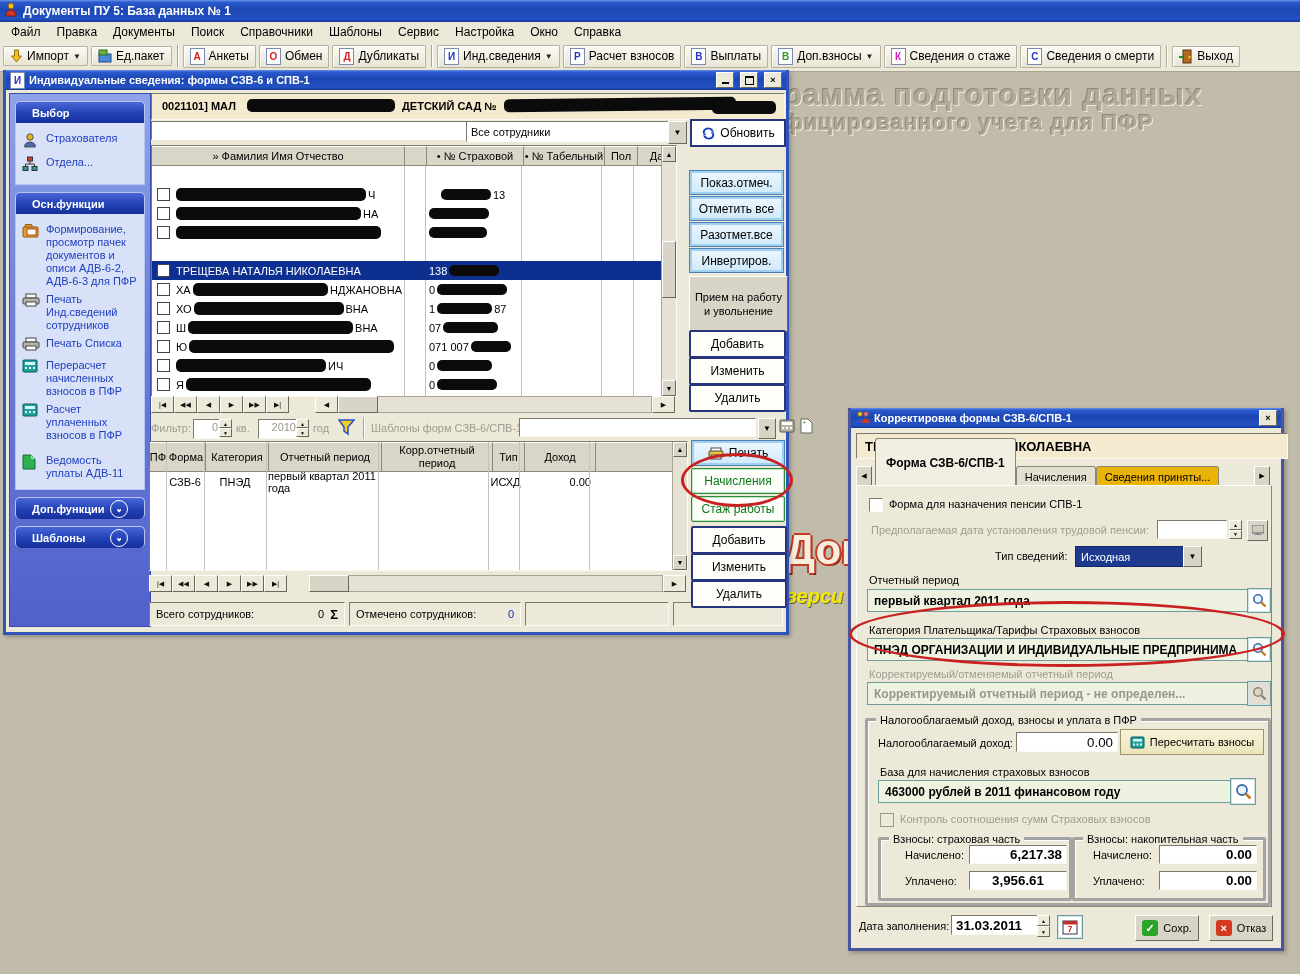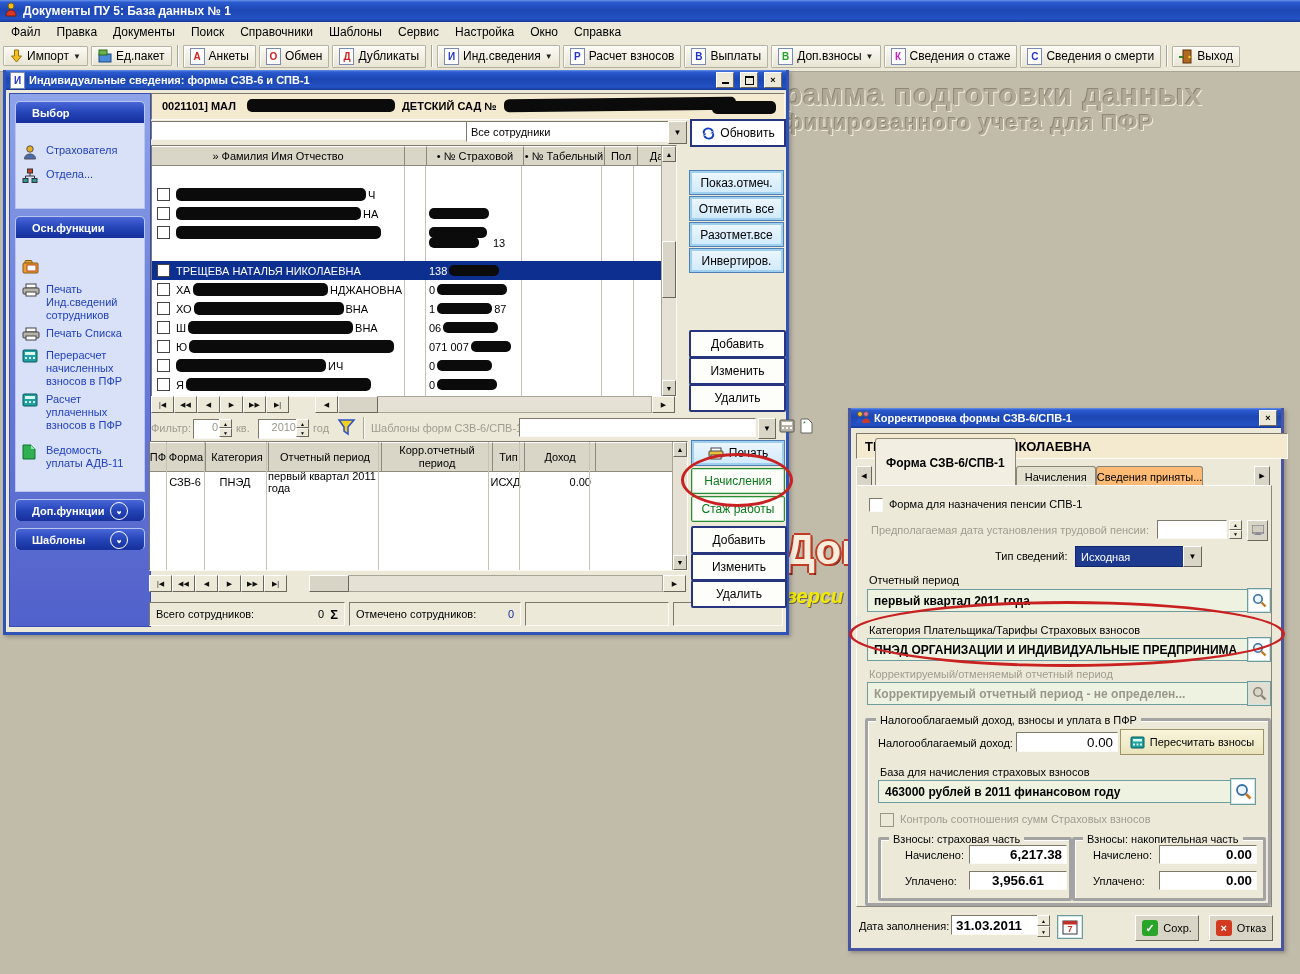--- a/index.html
+++ b/index.html
@@ -28,21 +28,21 @@
   .win{position:absolute;border:3px solid #3053b8;border-top:0;background:#ece9d8;box-shadow:2px 2px 4px rgba(0,0,0,.25)}
   .win-title{height:20px;font-size:11px}
   .wbtn{width:16px;height:14px;background:#ece9d8;border:1px solid;border-color:#fff #6b675a #6b675a #fff;
         display:inline-flex;align-items:center;justify-content:center;font-size:9px;color:#000;font-weight:bold;margin-left:2px}
   
   .sidebar{background:linear-gradient(180deg,#8ea4e9 0%,#6e82da 40%,#5161cb 100%);border:1px solid #3a4eb0}
   .panel{margin:7px 5px 0 5px}
   .panel-h{height:21px;border-radius:5px 5px 0 0;display:flex;align-items:center;justify-content:space-between;
            padding:0 16px;color:#fff;font-weight:bold;font-size:11px;
            background:linear-gradient(180deg,#4a67d8 0%,#2444b8 50%,#16309c 100%);border:1px solid #b9c4ef;border-bottom:0}
-  .panel-b{background:#d9e1f8;border:1px solid #b9c4ef;border-top:0;padding:16px 4px}
+  .panel-b{background:#d9e1f8;border:1px solid #b9c4ef;border-top:0;padding:4px 4px}
   .side-item{display:flex;gap:6px;margin:5px 2px;color:#2040c0;line-height:13px;font-size:11px;cursor:pointer}
   .side-item .ic{flex:0 0 18px}
   .chev{width:16px;height:16px;border:1px solid #fff;border-radius:50%;display:flex;align-items:center;justify-content:center;
         color:#fff;font-size:8px;line-height:7px;flex-direction:column}
   
   .sunken{background:#fff;border:1px solid;border-color:#7d7a6c #fbfaf4 #fbfaf4 #7d7a6c}
   .beige{background:#f4ead0;border:1px solid;border-color:#7d7a6c #fbfaf4 #fbfaf4 #7d7a6c}
   .btn-cyan{background:linear-gradient(#eef7fe,#cfe9fb);border:1px solid #4f7fb5;box-shadow:inset 0 0 0 2px #9fd0f0;
             display:flex;align-items:center;justify-content:center;font-size:12px;color:#000}
   .btn-navy{background:#fdfdfa;border:2px solid #27357f;border-radius:2px;display:flex;align-items:center;justify-content:center;font-size:12px}
@@ -208,20 +208,21 @@
         <div class="panel-h">
             <span>Осн.функции</span>
           </div>
         <div class="panel-b">
           <div class="side-item">
             <span class="ic"><svg width="18" height="16">
                   <rect x="3" y="1.5" width="7" height="4" rx="1" fill="#e8a030" stroke="#8a5a10"></rect>
                   <rect x="1" y="4" width="15" height="10" rx="1" fill="#e8a030" stroke="#8a5a10"></rect>
                   <rect x="5" y="6" width="9" height="6" fill="#fff" stroke="#c04020"></rect>
                 </svg></span>
+            <span>Формирование, просмотр пачек документов и описи АДВ-6-2, АДВ-6-3 для ПФР</span>
             </div>
           <div class="side-item">
             <span class="ic"><svg width="18" height="14">
                   <rect x="4" y="1" width="10" height="4" fill="#fff" stroke="#444"></rect>
                   <rect x="1" y="5" width="16" height="6" rx="1" fill="#b8b4a8" stroke="#444"></rect>
                   <rect x="4" y="9" width="10" height="4" fill="#fff" stroke="#444"></rect>
                 </svg></span>
             <span>Печать Инд.сведений сотрудников</span>
             </div>
           <div class="side-item">
@@ -322,21 +323,21 @@
           <span class="gline" style="left:273px"></span>
         <span class="gline" style="left:369px"></span>
           <span class="gline" style="left:449px"></span>
         <span class="gline" style="left:481px"></span>
           <div style="position: absolute; left: 0px; right: 0px; height: 19px; top: 19px;">
             <span style="position: absolute; left: 5px; top: 3px; width: 11px; height: 11px; background: rgb(255, 255, 255); border: 1px solid rgb(68, 68, 68);"></span>
             <span style="position: absolute; left: 24px; top: 0px; width: 226px; height: 19px; display: flex; align-items: center; gap: 2px; overflow: hidden; white-space: nowrap;">
               <span class="bar" style="width: 190px;"></span>
               <span>Ч</span>
             </span>
-            <span style="position: absolute; left: 277px; top: 0px; width: 90px; height: 19px; display: flex; align-items: center; gap: 14px; overflow: hidden; white-space: nowrap; margin-top: 48px;">
+            <span style="position: absolute; left: 289px; top: 0px; width: 90px; height: 19px; display: flex; align-items: center; gap: 2px; overflow: hidden; white-space: nowrap;">
               <span class="bar" style="width: 50px; height: 11px;"></span>
               <span>13</span>
             </span>
           </div>
           <div style="position: absolute; left: 0px; right: 0px; height: 19px; top: 38px;">
             <span style="position: absolute; left: 5px; top: 3px; width: 11px; height: 11px; background: rgb(255, 255, 255); border: 1px solid rgb(68, 68, 68);"></span>
             <span style="position: absolute; left: 24px; top: 0px; width: 226px; height: 19px; display: flex; align-items: center; gap: 2px; overflow: hidden; white-space: nowrap;">
               <span class="bar" style="width: 185px;"></span>
               <span>НА</span>
             </span>
@@ -387,21 +388,21 @@
             </span>
           </div>
           <div style="position: absolute; left: 0px; right: 0px; height: 19px; top: 152px;">
             <span style="position: absolute; left: 5px; top: 3px; width: 11px; height: 11px; background: rgb(255, 255, 255); border: 1px solid rgb(68, 68, 68);"></span>
             <span style="position: absolute; left: 24px; top: 0px; width: 226px; height: 19px; display: flex; align-items: center; gap: 2px; overflow: hidden; white-space: nowrap;">
               <span>Ш</span>
               <span class="bar" style="width: 165px;"></span>
               <span>ВНА</span>
             </span>
             <span style="position: absolute; left: 277px; top: 0px; width: 90px; height: 19px; display: flex; align-items: center; gap: 2px; overflow: hidden; white-space: nowrap;">
-              <span>06</span>
+              <span>07</span>
               <span class="bar" style="width: 55px; height: 11px;"></span>
             </span>
           </div>
           <div style="position: absolute; left: 0px; right: 0px; height: 19px; top: 171px;">
             <span style="position: absolute; left: 5px; top: 3px; width: 11px; height: 11px; background: rgb(255, 255, 255); border: 1px solid rgb(68, 68, 68);"></span>
             <span style="position: absolute; left: 24px; top: 0px; width: 226px; height: 19px; display: flex; align-items: center; gap: 2px; overflow: hidden; white-space: nowrap;">
               <span>Ю</span>
               <span class="bar" style="width: 205px;"></span>
             </span>
             <span style="position: absolute; left: 277px; top: 0px; width: 90px; height: 19px; display: flex; align-items: center; gap: 2px; overflow: hidden; white-space: nowrap;">
@@ -558,20 +559,21 @@
         <span style="margin-left:auto;color:#1a2fa0">0</span>
       </span>
       <span class="sunken" style="background:#ece9d8;width:142px"></span>
       <span class="sunken" style="background:#ece9d8;flex:1"></span>
     </div>
 
     <div class="btn-cyan abs" style="left:683px;top:80px;width:93px;height:23px">Показ.отмеч.</div>
     <div class="btn-cyan abs" style="left:683px;top:106px;width:93px;height:23px">Отметить все</div>
     <div class="btn-cyan abs" style="left:683px;top:132px;width:93px;height:23px">Разотмет.все</div>
     <div class="btn-cyan abs" style="left:683px;top:158px;width:93px;height:23px">Инвертиров.</div>
+    <div class="btn-gray abs" style="left:683px;top:186px;width:93px;height:50px;line-height:14px;padding:2px">Прием на работу и увольнение</div>
     <div class="btn-navy u1 abs" style="left:683px;top:240px;width:93px;height:24px">Добавить</div>
     <div class="btn-navy u1 abs" style="left:683px;top:267px;width:93px;height:24px">Изменить</div>
     <div class="btn-navy u1 abs" style="left:683px;top:294px;width:93px;height:24px">Удалить</div>
 
     <div class="btn-cyan abs" style="left:685px;top:350px;width:92px;height:24px;gap:5px">
       <svg width="16" height="13">
           <rect x="3" y="1" width="10" height="4" fill="#fff" stroke="#444"></rect>
           <rect x="1" y="4" width="14" height="6" rx="1" fill="#e8c040" stroke="#444"></rect>
           <rect x="3" y="8" width="10" height="4" fill="#fff" stroke="#444"></rect>
         </svg>
@@ -596,21 +598,21 @@
     <span style="flex:1">Корректировка формы СЗВ-6/СПВ-1</span>
     <span class="wbtn">×</span>
   </div>
   <div class="abs" style="left:0;top:20px;right:0;bottom:0;background:#ece9d8">
     <div class="beige abs" style="left:5px;top:5px;width:414px;height:24px;display:flex;align-items:center;padding:0 8px;font-weight:bold;font-size:13px">ТРЕЩЕВА НАТАЛЬЯ НИКОЛАЕВНА</div>
 
     <div class="abs" style="left:5px;top:34px;width:414px;height:24px;display:flex;align-items:flex-end">
       <span class="btn-gray" style="width:14px;height:18px;font-size:7px;margin-right:3px">◀</span>
       <span style="height:23px;background:#f2efe2;border:1px solid #8a8778;border-bottom:0;border-radius:3px 3px 0 0;display:flex;align-items:center;padding:12px 10px;font-weight:bold;font-size:12px">Форма СЗВ-6/СПВ-1</span>
       <span style="height:19px;background:#e4e0cf;border:1px solid #8a8778;border-bottom:0;border-radius:3px 3px 0 0;display:flex;align-items:center;padding:0 8px">Начисления</span>
-      <span style="height:19px;background:#fdba74;border:1px solid #8a8778;border-bottom:0;border-radius:3px 3px 0 0;display:flex;align-items:center;padding:0 0">Сведения приняты...</span>
+      <span style="height:19px;background:#eab308;border:1px solid #8a8778;border-bottom:0;border-radius:3px 3px 0 0;display:flex;align-items:center;padding:0 8px">Сведения приняты...</span>
       <span class="btn-gray" style="width:14px;height:18px;font-size:7px;margin-left:auto">▶</span>
     </div>
 
     <div class="abs" style="left:5px;top:57px;width:414px;height:420px;border:1px solid;border-color:#fff #8a8778 #8a8778 #fff;background:#ece9d8">
       <span class="sunken abs" style="left:12px;top:12px;width:12px;height:12px"></span>
       <span class="abs" style="left:32px;top:12px">Форма для назначения пенсии СПВ-1</span>
 
       <span class="abs dis-t" style="left:14px;top:38px">Предполагаемая дата установления трудовой пенсии:</span>
       <span class="sunken abs" style="left:300px;top:34px;width:68px;height:17px"></span>
       <span class="spin abs" style="left:372px;top:34px;height:19px">

